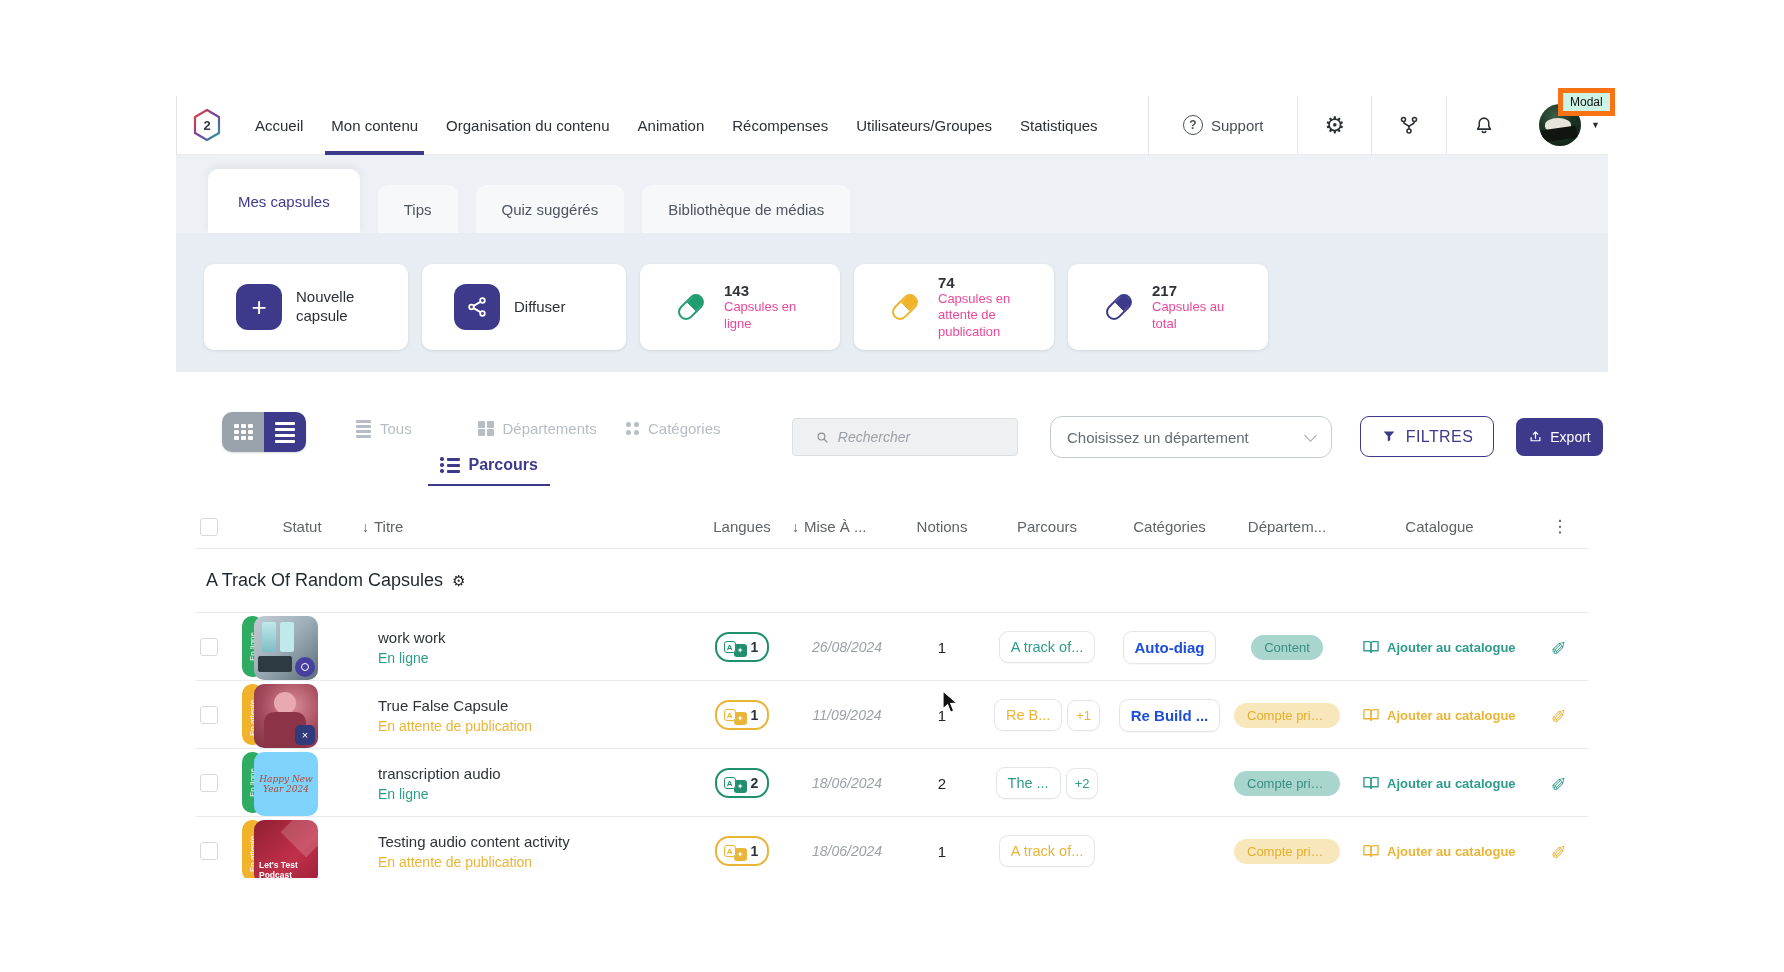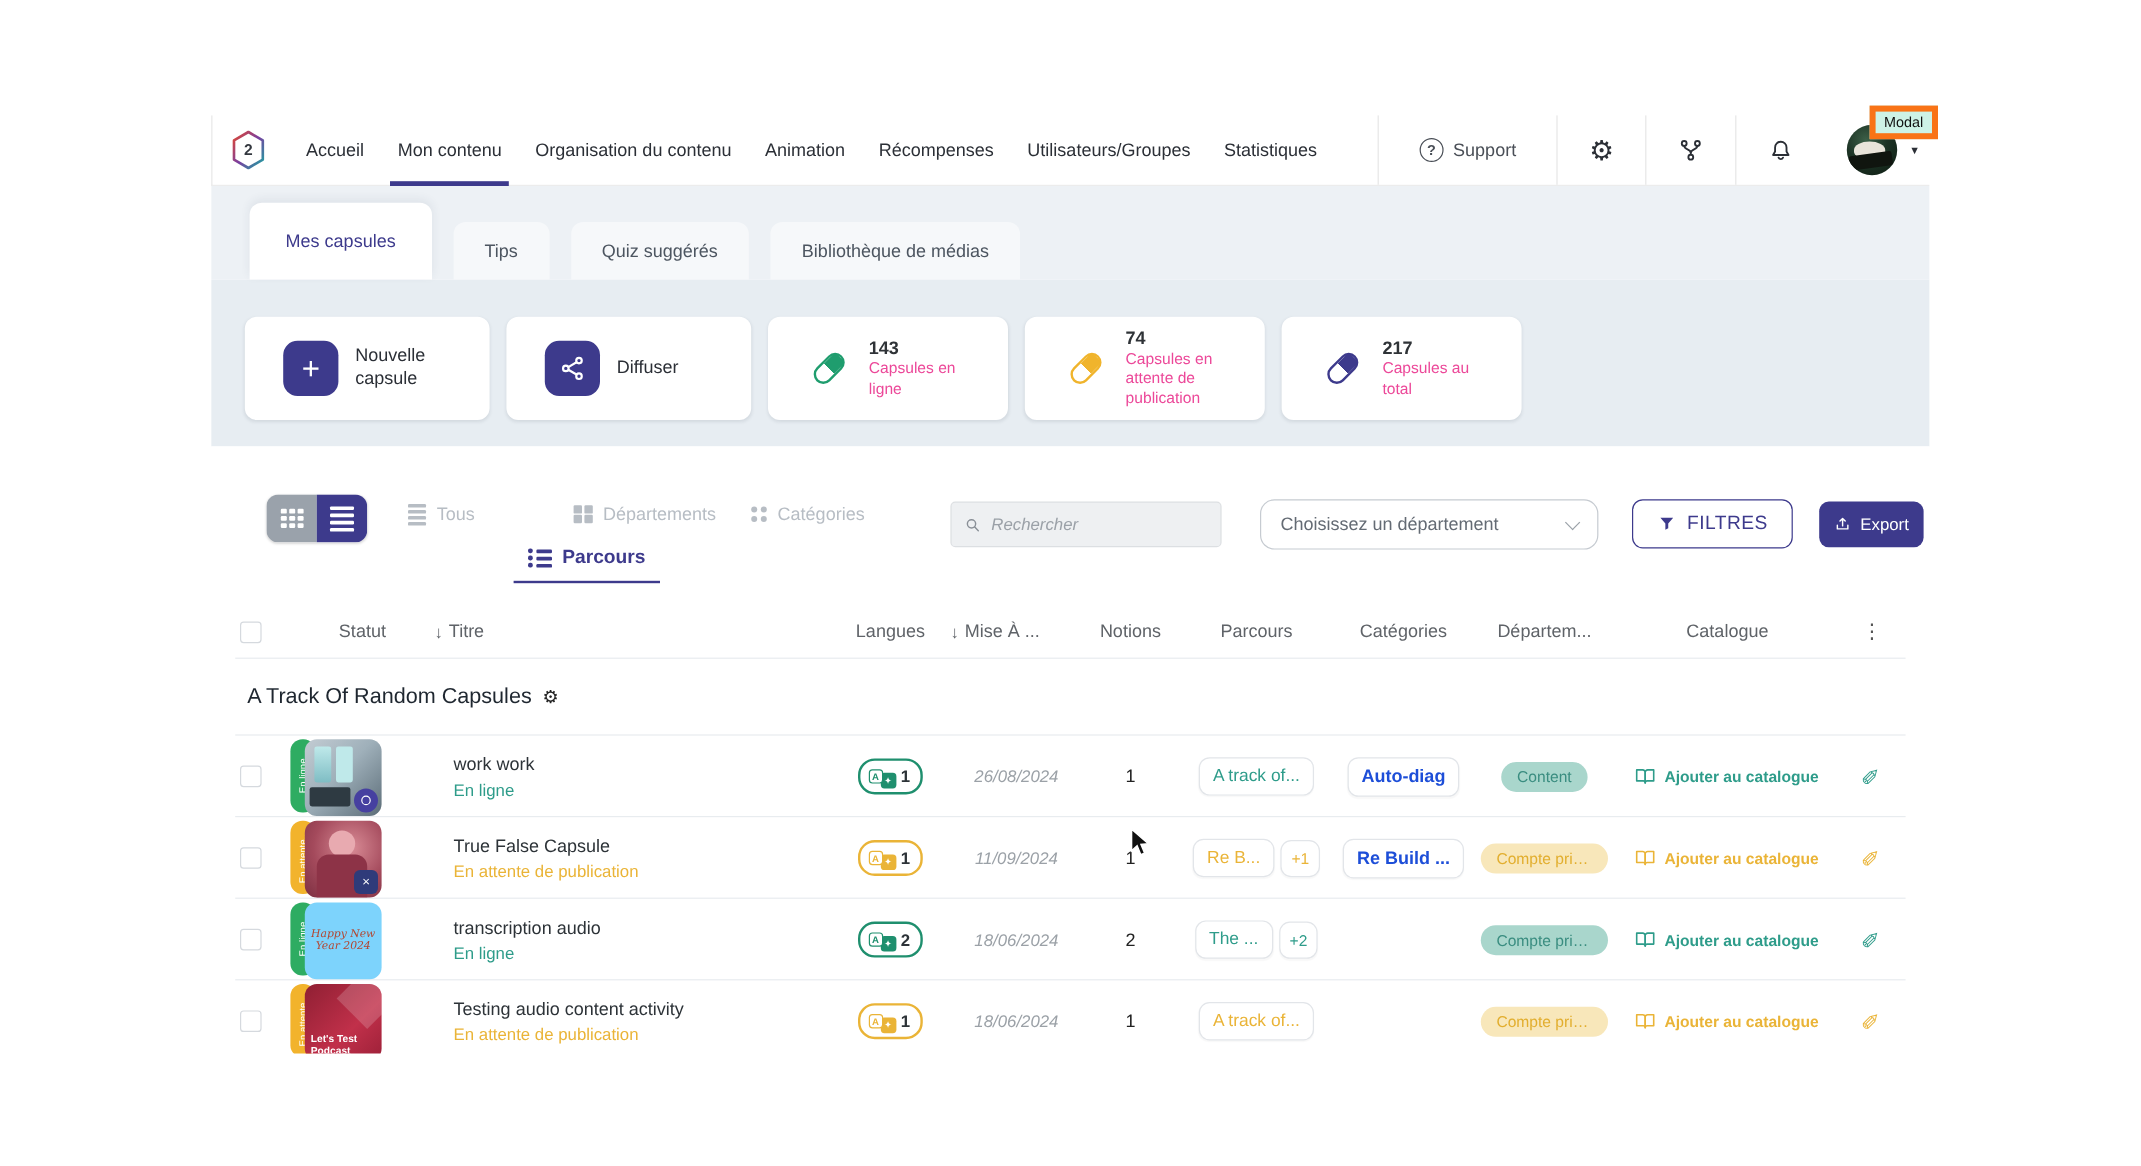--- a/index.html
+++ b/index.html
@@ -61,21 +61,21 @@
   .ftype .squares { display:grid; grid-template-columns:repeat(2,7px); gap:1.5px; }
   .ftype .squares i { width:7px; height:7px; background:#b7bdc4; border-radius:1px; }
   .ftype .dots { display:grid; grid-template-columns:repeat(2,5px); gap:3px; }
   .ftype .dots i { width:5px; height:5px; background:#b7bdc4; border-radius:50%; }
   .ftype.active { color:#3d3a8c; font-size:16px; font-weight:bold; }
   .ftype .bullets { display:flex; flex-direction:column; gap:2.5px; }
   .ftype .bullets i { display:flex; align-items:center; gap:3px; }
   .ftype .bullets i::before { content:""; width:3.5px; height:3.5px; background:#3d3a8c; border-radius:50%; }
   .ftype .bullets b { width:13px; height:3px; background:#3d3a8c; border-radius:1px; display:block; }
   .ftype.active .underline { position:absolute; left:-12px; right:-12px; bottom:-12px; height:2.5px; background:#3d3a8c; }
-  .searchbox { position:absolute; left:616px; top:46px; width:226px; height:38px; background:#eef0f2; border:1px solid #dcdfe2; border-radius:4px; display:flex; align-items:center; padding:0 10px; gap:8px; }
+  .searchbox { position:absolute; left:616px; top:46px; width:226px; height:38px; background:#eef0f2; border:1px solid #dcdfe2; border-radius:4px; display:flex; align-items:center; padding:0 22px; gap:8px; }
   .searchbox input { border:none; outline:none; background:transparent; font-style:italic; font-size:14px; color:#555; width:100%; font-family:"Liberation Sans",sans-serif; }
   .searchbox input::placeholder { color:#9ba1a8; }
   .select { position:absolute; left:874px; top:44px; width:282px; height:42px; background:#fff; border:1.5px solid #c6cbd1; border-radius:12px; display:flex; align-items:center; justify-content:space-between; padding:0 16px; font-size:15px; color:#646b74; cursor:pointer; }
   .chev { width:9px; height:9px; border-right:1.8px solid #9aa1a8; border-bottom:1.8px solid #9aa1a8; transform:rotate(45deg); margin-top:-4px; }
   .btn-filtres { position:absolute; left:1184px; top:44px; width:134px; height:41px; background:#fff; border:1.6px solid #3d3a8c; border-radius:9px; display:flex; align-items:center; justify-content:center; gap:9px; color:#3d3a8c; font-size:16px; letter-spacing:.4px; cursor:pointer; }
   .btn-export { position:absolute; left:1340px; top:46px; width:87px; height:38px; background:#3d3a8c; border-radius:8px; display:flex; align-items:center; justify-content:center; gap:7px; color:#fff; font-size:14px; cursor:pointer; }
 
   
   .table { padding:0 20px; }
   .tgrid { display:grid; grid-template-columns:46px 120px 330px 100px 110px 80px 130px 115px 120px 185px 1fr; align-items:center; }
@@ -276,21 +276,21 @@
         </span>
       <span class="vt-btn vt-list">
           <span class="listglyph">
             <i></i>
             <i></i>
             <i></i>
             <i></i>
           </span>
         </span>
     </div>
-    <div class="ftype" style="left:164px; top:48px;">
+    <div class="ftype" style="left:180px; top:48px;">
       <span class="burger">
           <i></i>
           <i></i>
           <i></i>
           <i></i>
         </span>
       <span>Tous</span>
     </div>
     <div class="ftype" style="left:302px; top:48px;">
       <span class="squares">

